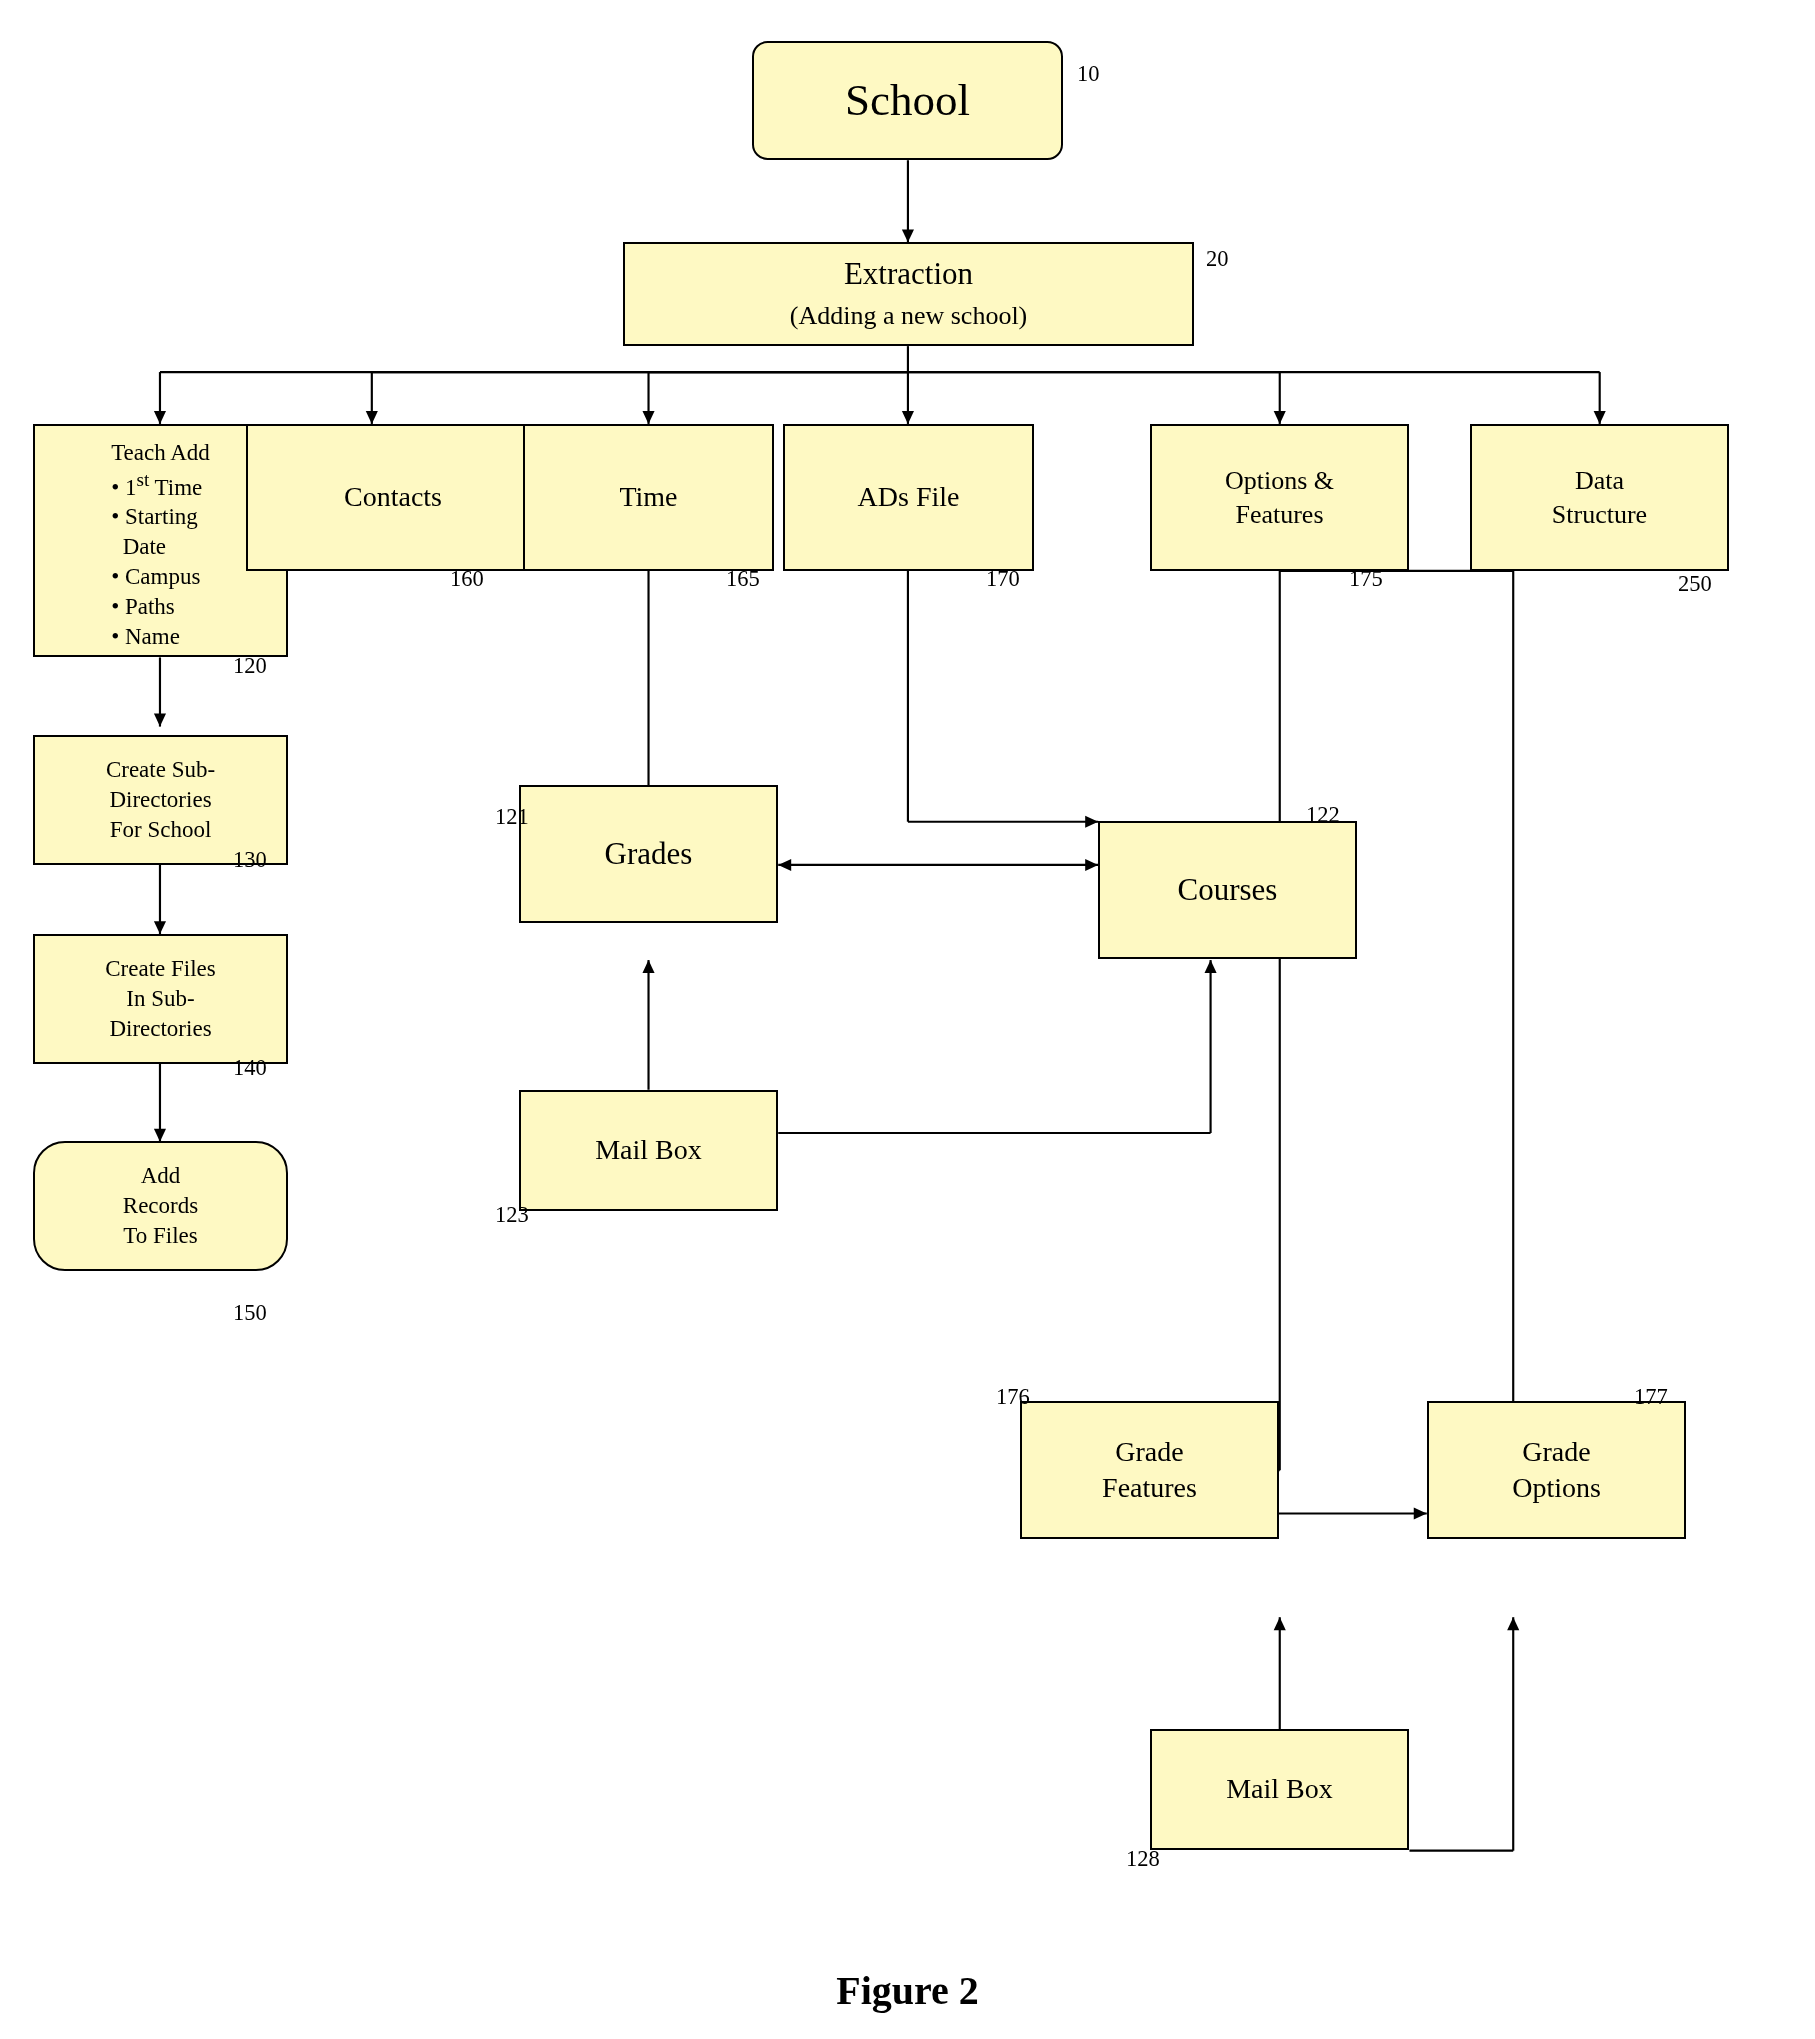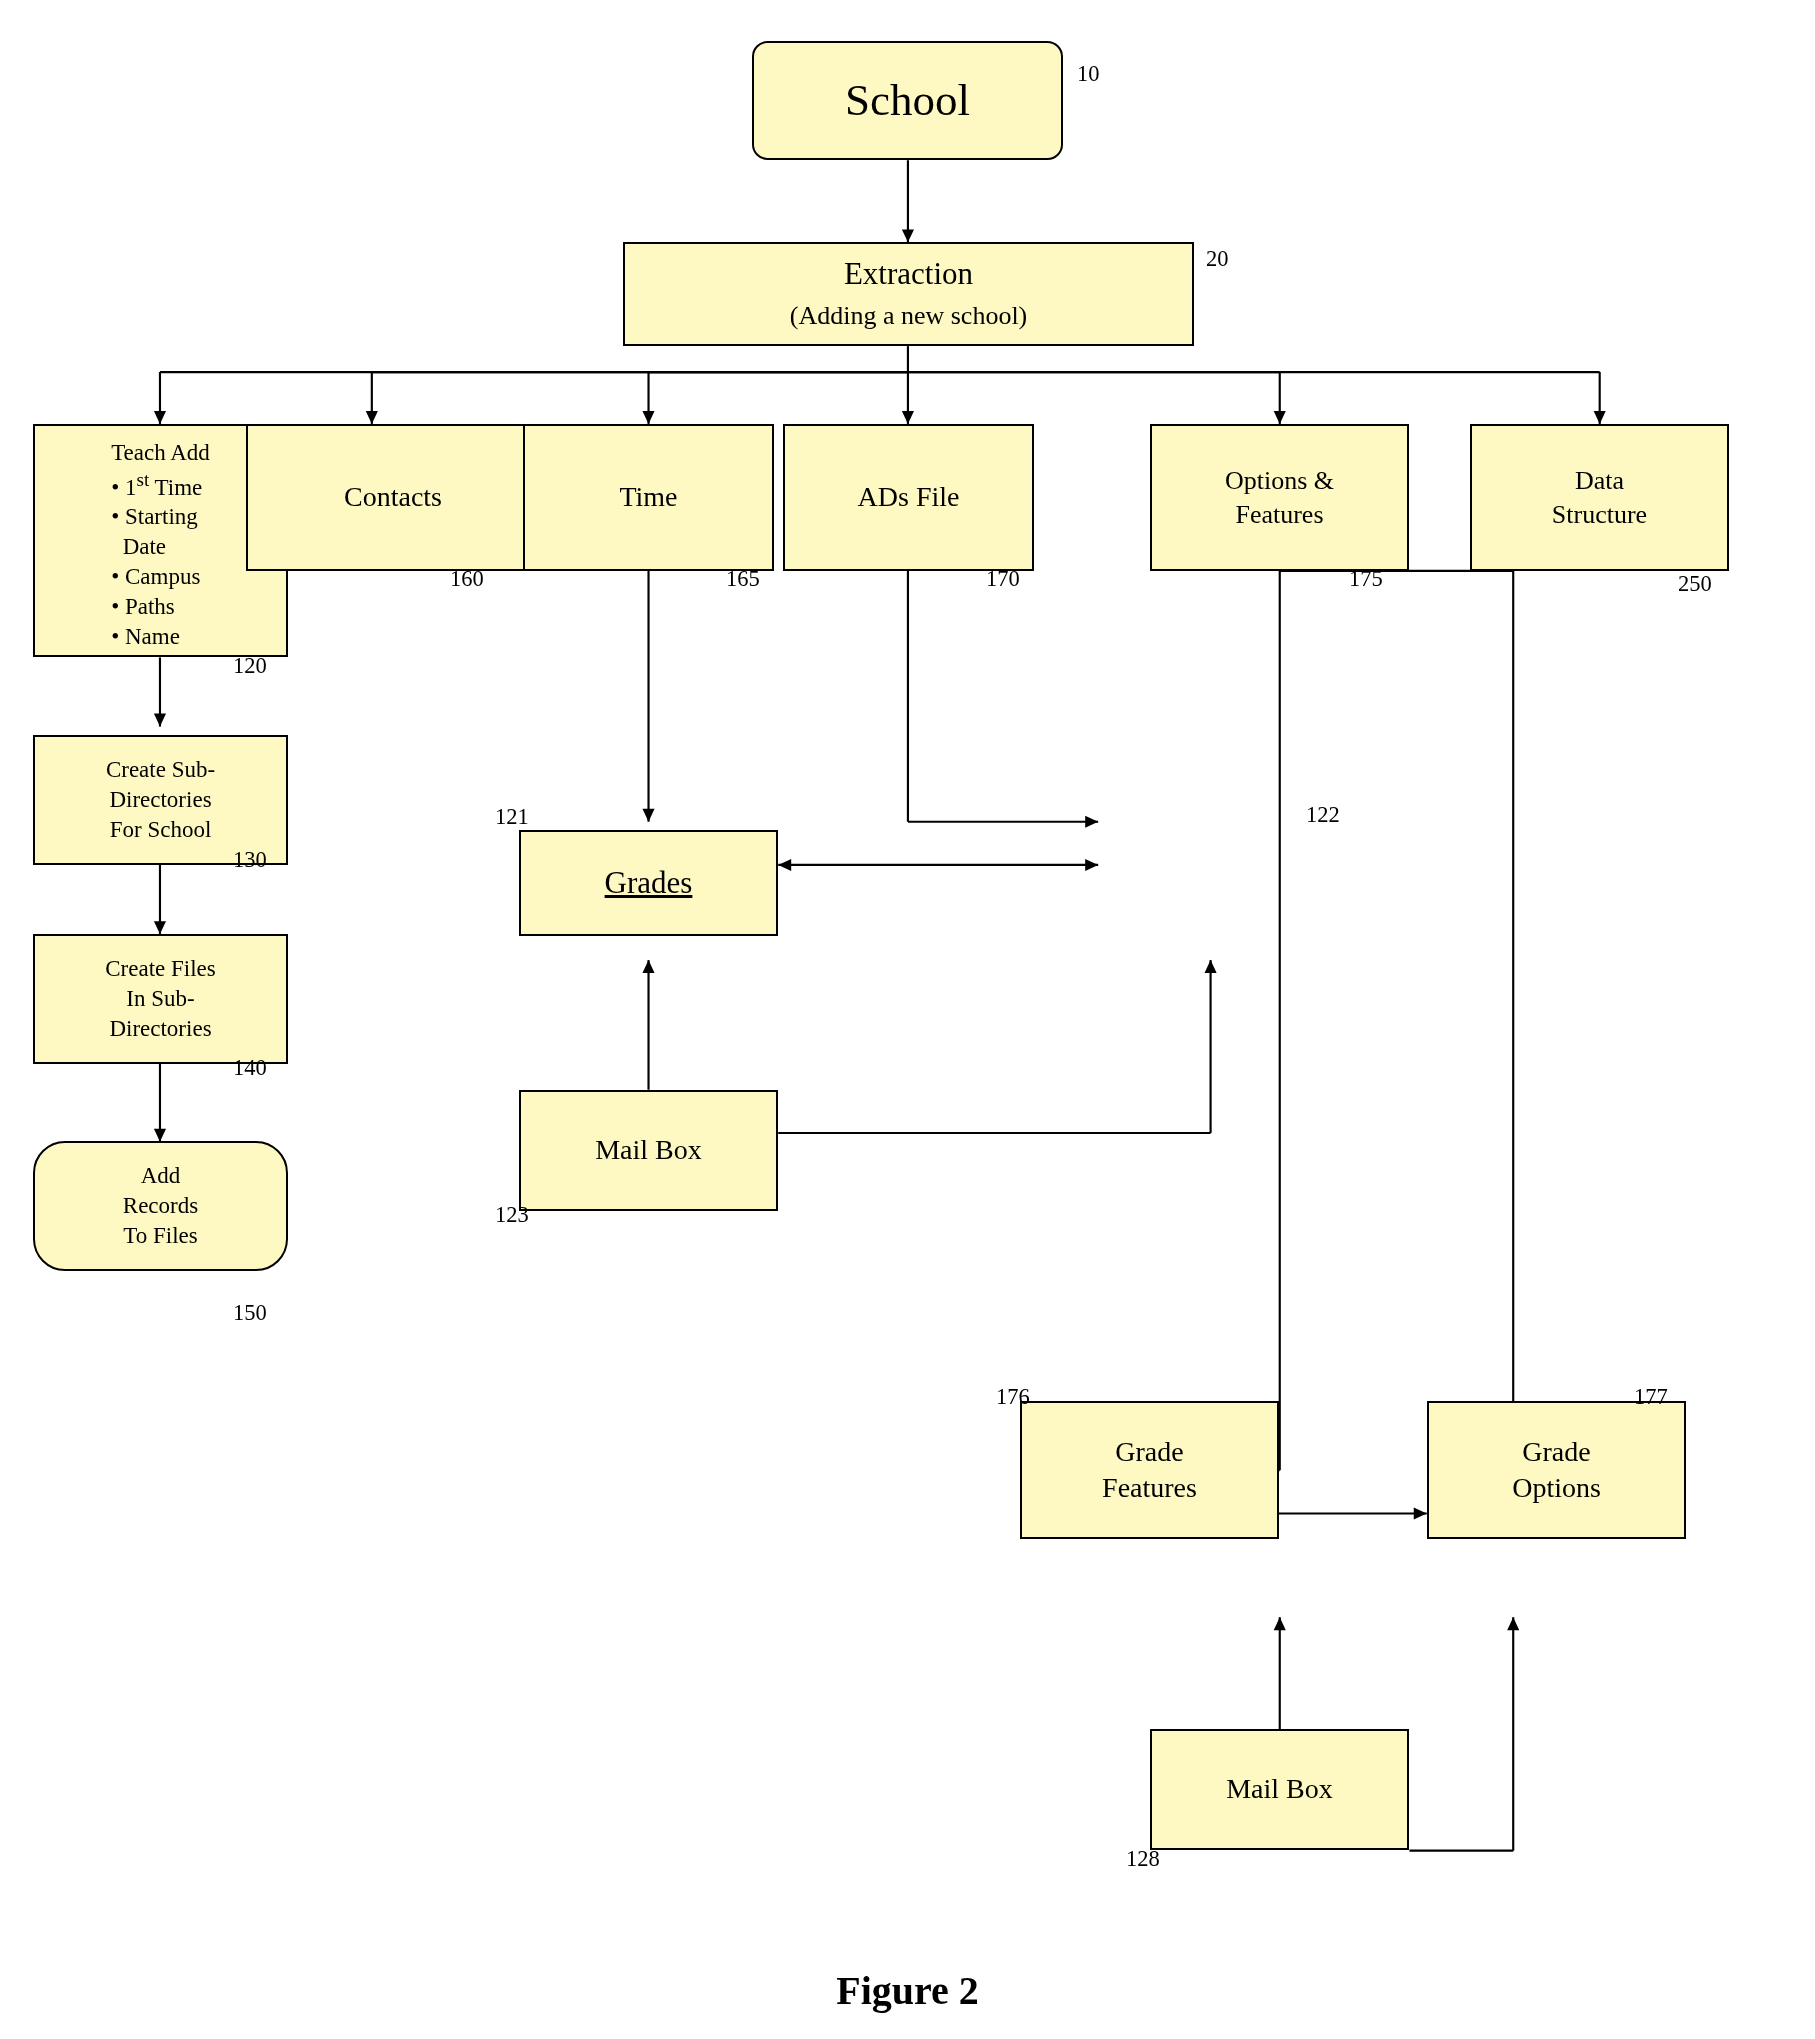--- a/index.html
+++ b/index.html
@@ -190,25 +190,28 @@
   <div class="box" style="left:1150px; top:424px; width:259px; height:147px; font-size:26px;">
     <span>Options &amp;<br>Features</span>
   </div>
   <span class="label-num" style="left:1349px; top:566px;">175</span>
 
   <div class="box" style="left:1470px; top:424px; width:259px; height:147px; font-size:26px;">
     <span>Data<br>Structure</span>
   </div>
   <span class="label-num" style="left:1678px; top:571px;">250</span>
 
-  <div class="box" style="left:519px; top:830px; width:259px; height:106px; font-size:31px;text-decoration:underline;">
+  <div class="box" style="left:519px; top:785px; width:259px; height:138px; font-size:31px;">
     <span>Grades</span>
   </div>
   <span class="label-num" style="left:495px; top:804px;">121</span>
 
+  <div class="box" style="left:1098px; top:821px; width:259px; height:138px; font-size:31px;">
+    <span>Courses</span>
+  </div>
   <span class="label-num" style="left:1306px; top:802px;">122</span>
 
   <div class="box" style="left:519px; top:1090px; width:259px; height:121px; font-size:28px;">
     <span>Mail Box</span>
   </div>
   <span class="label-num" style="left:495px; top:1202px;">123</span>
 
   <div class="box" style="left:1020px; top:1401px; width:259px; height:138px; font-size:28px;">
     <span>Grade<br>Features</span>
   </div>

